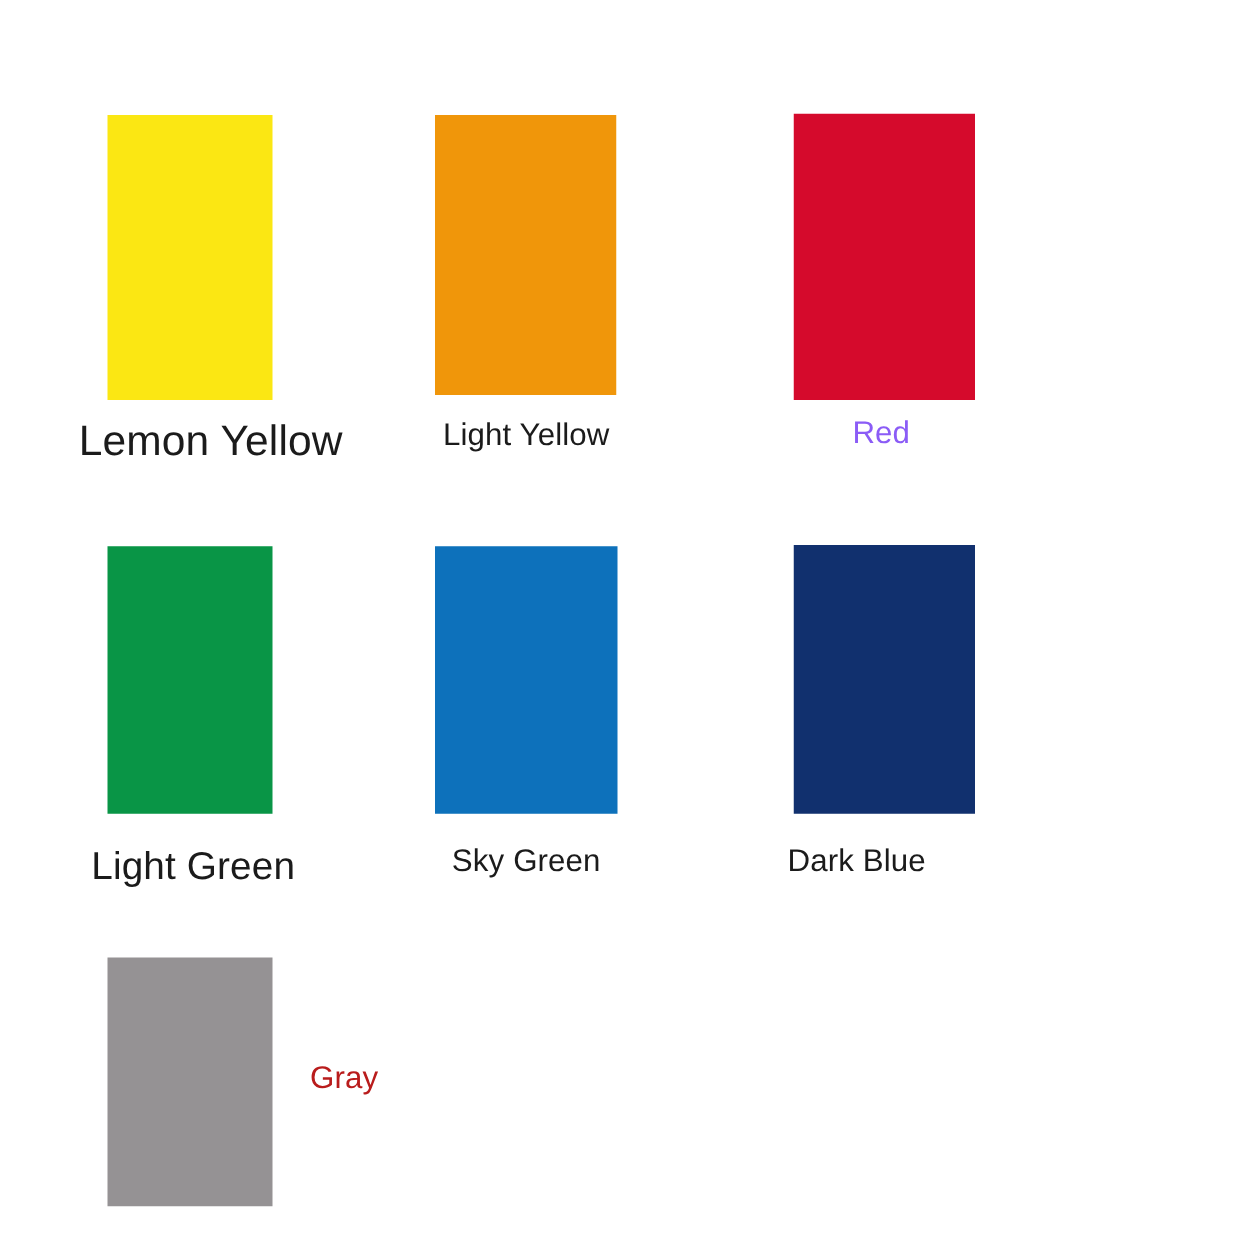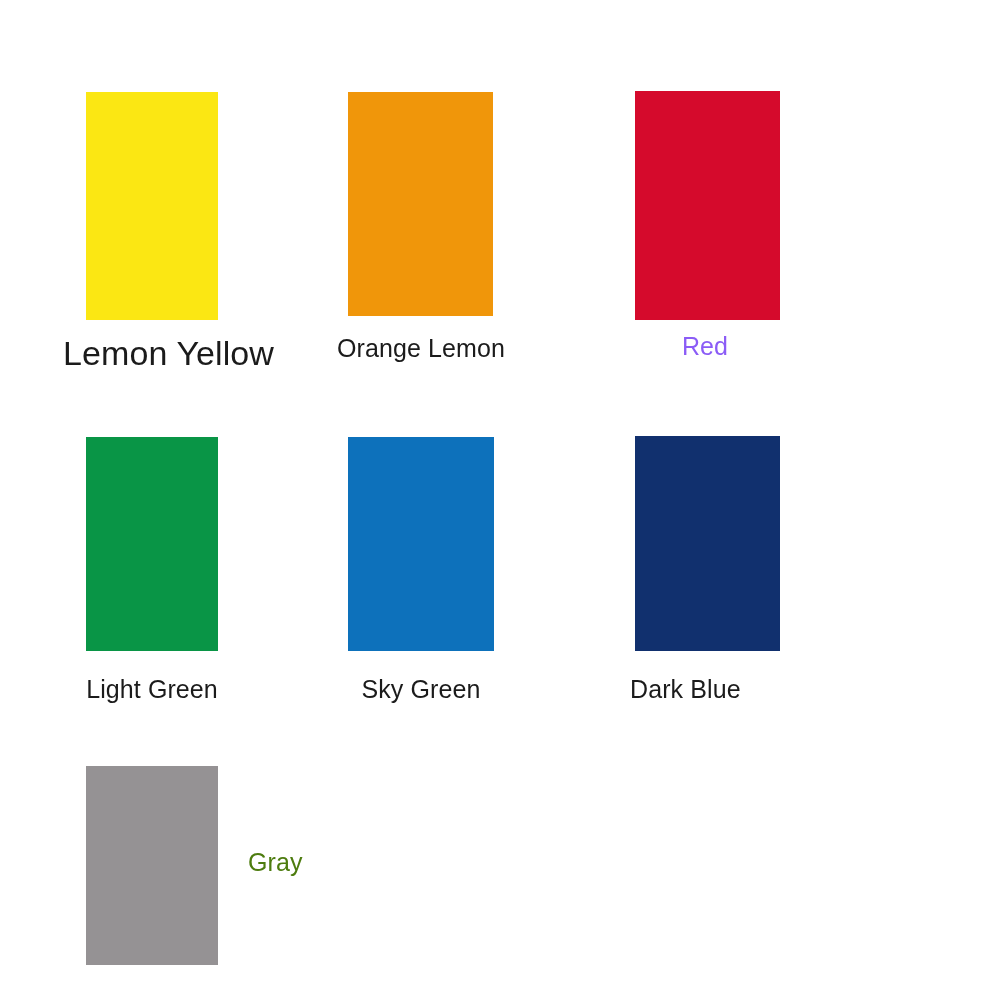--- a/index.html
+++ b/index.html
@@ -46,35 +46,35 @@
 <body style="background: rgb(255, 255, 255);">
 
 <div id="canvas" style="--page-bg: #ffffff;">
 
 <div class="swatch-group" style="left: 0px; top: 0px;">
       <div class="swatch-chip" style="left: 86px; top: 92px; width: 132px; height: 228px; background: rgb(251, 231, 19);"></div>
       <div class="swatch-label label-center" style="left: 63px; top: 336px; width: 194px; height: 30px; font-size: 34px; color: rgb(27, 27, 27);">Lemon Yellow</div>
     </div>
     <div class="swatch-group" style="left: 0px; top: 0px;">
       <div class="swatch-chip" style="left: 348px; top: 92px; width: 145px; height: 224px; background: rgb(240, 150, 10);"></div>
-      <div class="swatch-label label-center" style="left: 326px; top: 336px; width: 190px; height: 30px; font-size: 25px; color: rgb(27, 27, 27);">Orange Lemon</div>
+      <div class="swatch-label label-center" style="left: 326px; top: 336px; width: 190px; height: 30px; font-size: 25px; color: rgb(27, 27, 27);">Light Yellow</div>
     </div>
     <div class="swatch-group" style="left: 0px; top: 0px;">
       <div class="swatch-chip" style="left: 635px; top: 91px; width: 145px; height: 229px; background: rgb(213, 10, 44);"></div>
       <div class="swatch-label label-center" style="left: 630px; top: 334px; width: 150px; height: 30px; font-size: 25px; color: #8b5cf6;">Red</div>
     </div>
     <div class="swatch-group" style="left: 0px; top: 0px;">
       <div class="swatch-chip" style="left: 86px; top: 437px; width: 132px; height: 214px; background: rgb(9, 149, 70);"></div>
-      <div class="swatch-label label-center" style="left: 73px; top: 677px; width: 158px; height: 30px; font-size: 25px; color: rgb(27, 27, 27);">Light Green</div>
+      <div class="swatch-label label-center" style="left: 73px; top: 677px; width: 158px; height: 30px; font-size: 31px; color: rgb(27, 27, 27);">Light Green</div>
     </div>
     <div class="swatch-group" style="left: 0px; top: 0px;">
       <div class="swatch-chip" style="left: 348px; top: 437px; width: 146px; height: 214px; background: rgb(13, 113, 187);"></div>
       <div class="swatch-label label-center" style="left: 349px; top: 677px; width: 144px; height: 30px; font-size: 25px; color: rgb(27, 27, 27);">Sky Green</div>
     </div>
     <div class="swatch-group" style="left: 0px; top: 0px;">
       <div class="swatch-chip" style="left: 635px; top: 436px; width: 145px; height: 215px; background: rgb(17, 48, 110);"></div>
       <div class="swatch-label label-left" style="left: 630px; top: 677px; width: 160px; height: 30px; font-size: 25px; color: rgb(27, 27, 27);">Dark Blue</div>
     </div>
     <div class="swatch-group" style="left: 0px; top: 0px;">
       <div class="swatch-chip" style="left: 86px; top: 766px; width: 132px; height: 199px; background: rgb(149, 146, 148);"></div>
-      <div class="swatch-label label-left" style="left: 248px; top: 850px; width: 110px; height: 30px; font-size: 25px; color: #4d7c0f;">Gray</div>
+      <div class="swatch-label label-left" style="left: 248px; top: 850px; width: 110px; height: 30px; font-size: 25px; color: #b91c1c;">Gray</div>
     </div>
   </div>
 
 </body></html>

